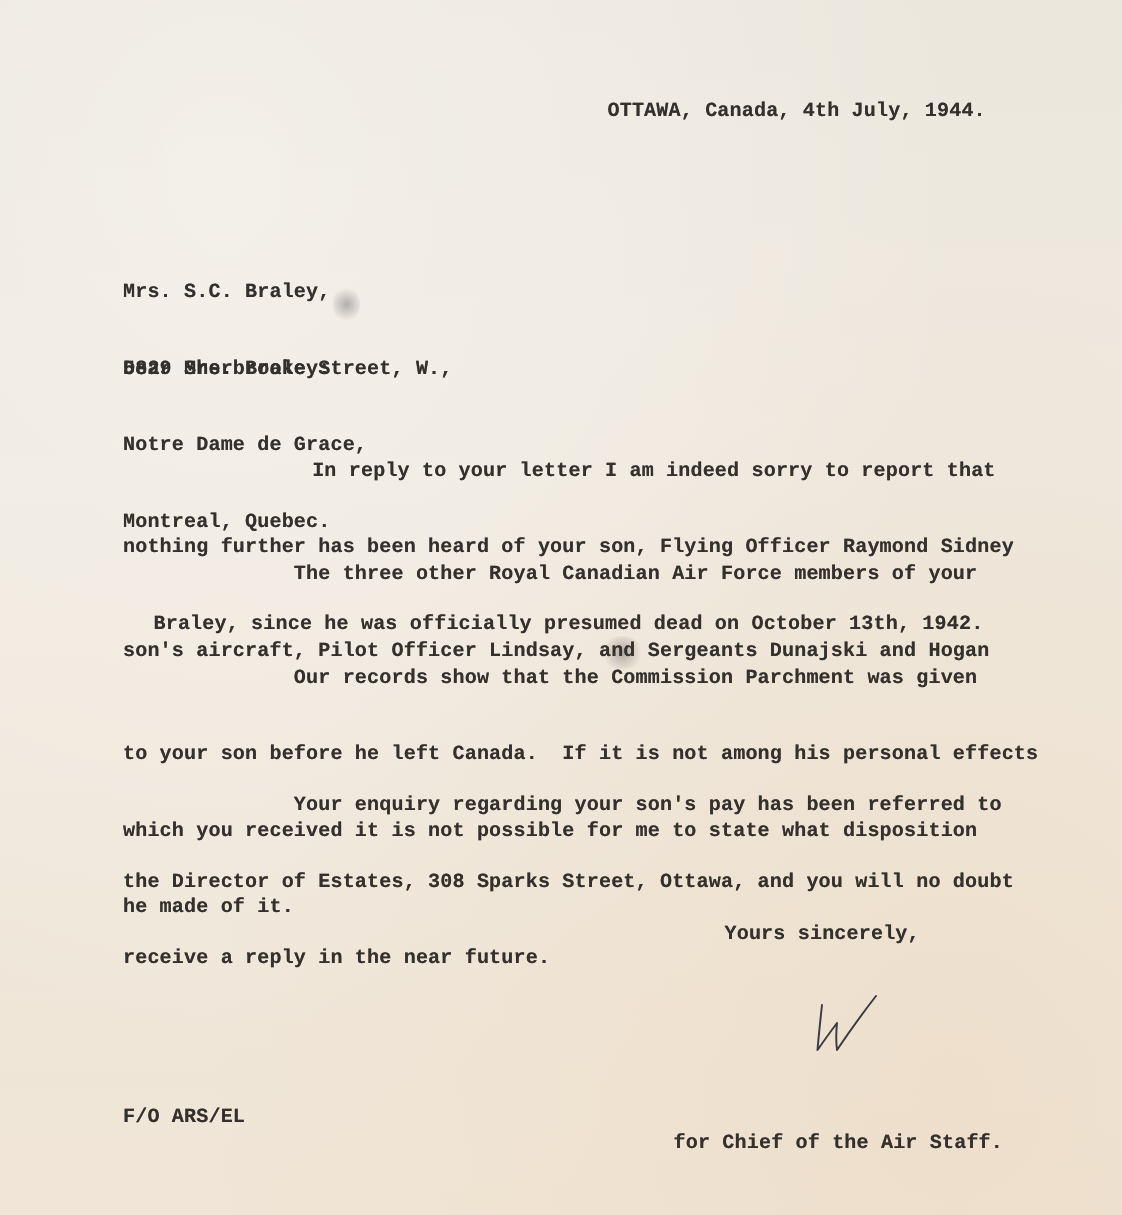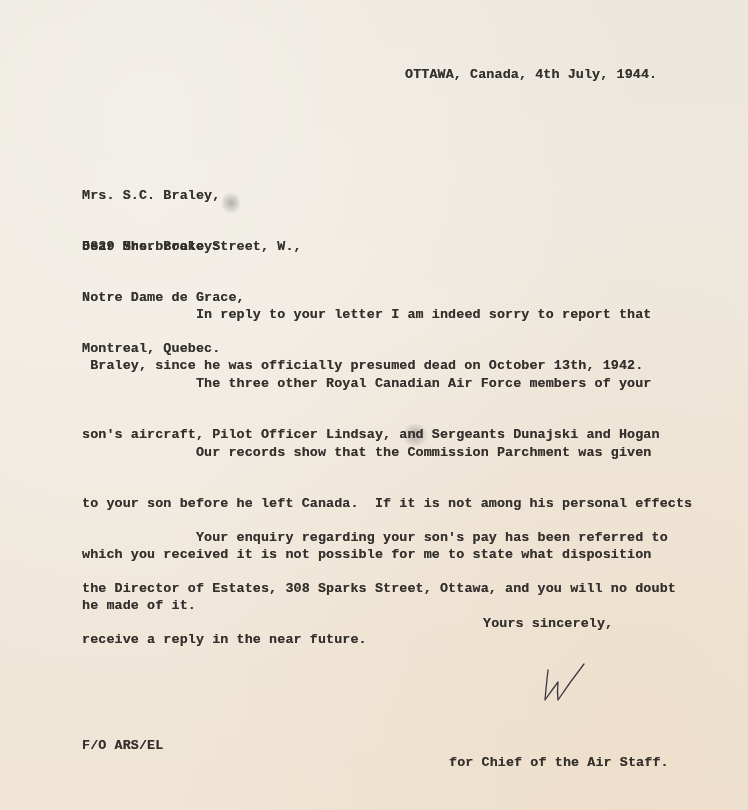--- a/index.html
+++ b/index.html
@@ -70,20 +70,21 @@
     <span class="line">Mrs. S.C. Braley,</span>
     <span class="line">5829 Sherbrooke Street, W.,</span>
     <span class="line">Notre Dame de Grace,</span>
     <span class="line">Montreal, Quebec.</span>
   </div>
 
   <div class="type salutation">Dear Mrs. Braley:</div>
 
   <div class="type para p1">
     <span class="line">              In reply to your letter I am indeed sorry to report that</span>
+    <span class="line">nothing further has been heard of your son, Flying Officer Raymond Sidney</span>
     <span class="line">Braley, since he was officially presumed dead on October 13th, 1942.</span>
   </div>
 
   <div class="type para p2">
     <span class="line">              The three other Royal Canadian Air Force members of your</span>
     <span class="line">son's aircraft, Pilot Officer Lindsay, and Sergeants Dunajski and Hogan</span>
   </div>
 
   <div class="type para p3">
     <span class="line">              Our records show that the Commission Parchment was given</span>

